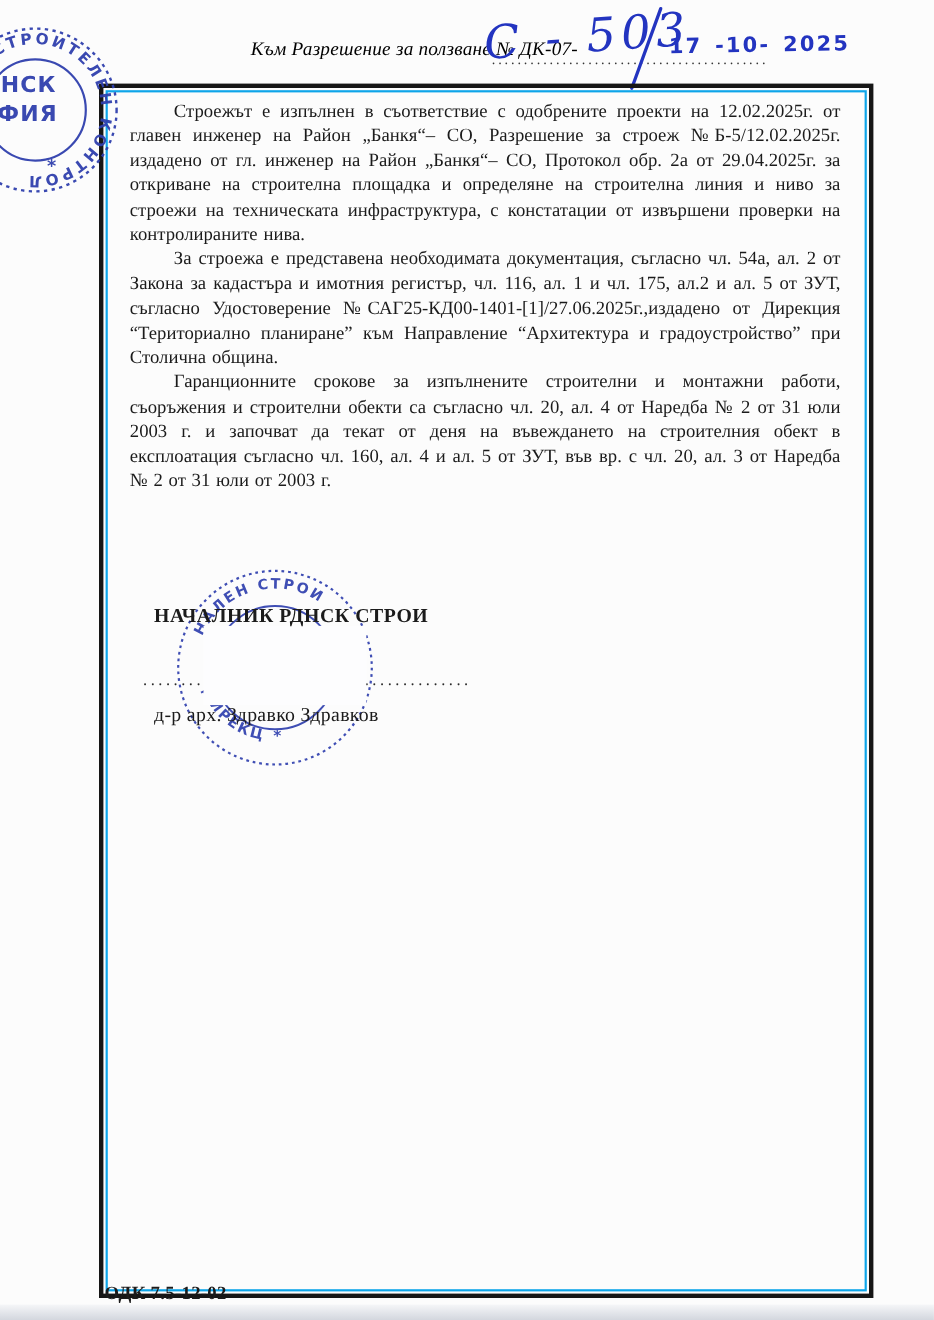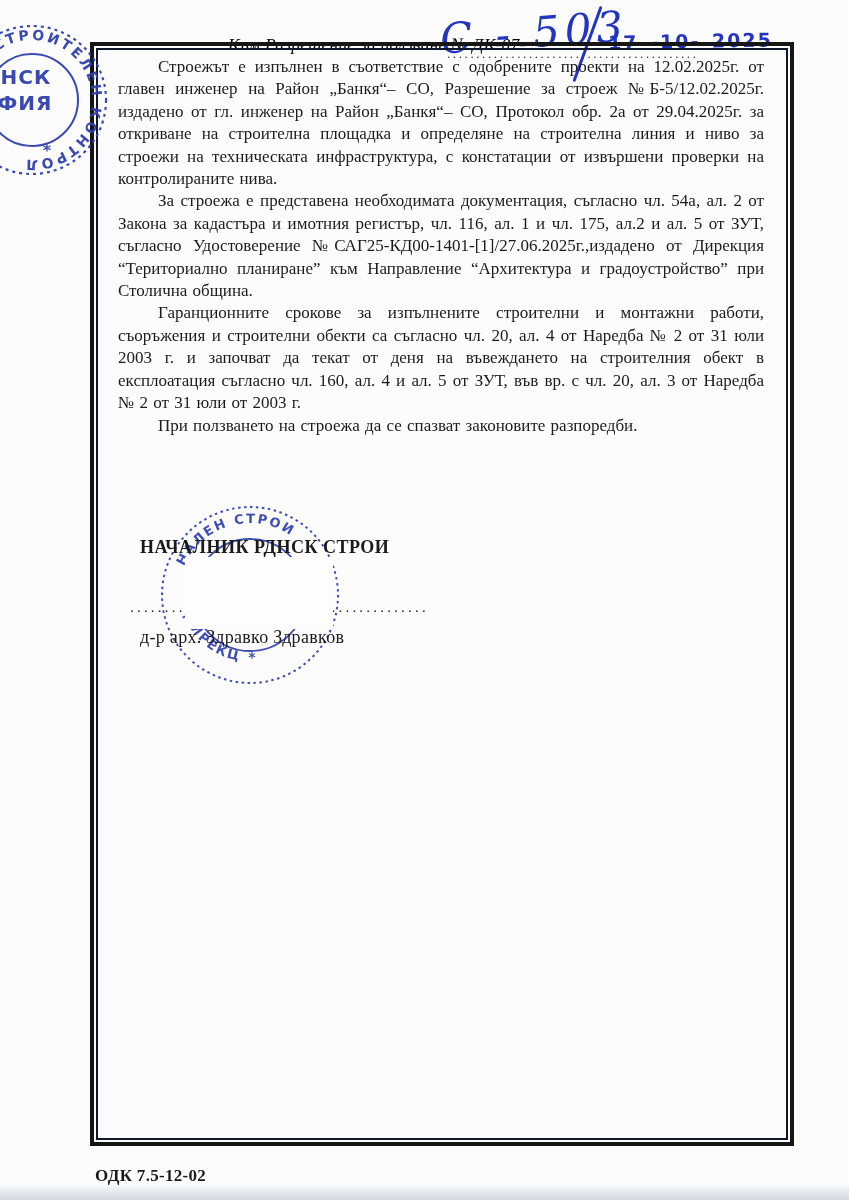--- a/index.html
+++ b/index.html
@@ -32,23 +32,23 @@
   }
   .date-stamp{
     position:absolute;left:608px;top:30px;
     font-family:"DejaVu Sans", sans-serif;font-weight:bold;
     font-size:19px;letter-spacing:2px;word-spacing:3px;color:#2334c0;
     transform:rotate(-1deg);white-space:nowrap;
   }
 
   
   .frame{
-    position:absolute;left:96px;top:48px;width:692px;height:1092px;
+    position:absolute;left:96px;top:82px;width:692px;height:1092px;
     box-sizing:border-box;
-    border:2px solid #0f172a;
+    border:2px solid #0ea5e9;
     outline:4px solid #161616;outline-offset:2px;
     padding:6px 22px 0 20px;
     background:transparent;
   }
   .frame p{
     margin:0;font-size:17px;line-height:22.4px;
     text-align:justify;text-indent:40px;word-spacing:1px;
   }
 
   
@@ -110,21 +110,20 @@
   <span class="hdr-label">Към Разрешение за ползване № ДК-07-</span>
   <span class="hdr-dots">...........................................</span>
   <span class="hand-number">С - 503</span>
   <span class="hand-slash"></span>
   <span class="date-stamp">17 -10- 2025</span>
 
   <div class="frame">
     <p>Строежът е изпълнен в съответствие с одобрените проекти на 12.02.2025г. от главен инженер на Район „Банкя“– СО, Разрешение за строеж №Б-5/12.02.2025г. издадено от гл. инженер на Район „Банкя“– СО, Протокол обр. 2а от 29.04.2025г. за откриване на строителна площадка и определяне на строителна линия и ниво за строежи на техническата инфраструктура, с констатации от извършени проверки на контролираните нива.</p>
     <p>За строежа е представена необходимата документация, съгласно чл. 54а, ал. 2 от Закона за кадастъра и имотния регистър, чл. 116, ал. 1 и чл. 175, ал.2 и ал. 5 от ЗУТ, съгласно Удостоверение №САГ25-КД00-1401-[1]/27.06.2025г.,издадено от Дирекция “Териториално планиране” към Направление “Архитектура и градоустройство” при Столична община.</p>
     <p>Гаранционните срокове за изпълнените строителни и монтажни работи, съоръжения и строителни обекти са съгласно чл. 20, ал. 4 от Наредба № 2 от 31 юли 2003 г. и започват да текат от деня на въвеждането на строителния обект в експлоатация съгласно чл. 160, ал. 4 и ал. 5 от ЗУТ, във вр. с чл. 20, ал. 3 от Наредба № 2 от 31 юли от 2003 г.</p>
-    <p>При ползването на строежа да се спазват законовите разпоредби.</p>
 
     <div class="sig-area">
 
       <svg class="sig-stamp" width="190" height="190" viewBox="0 0 190 190">
         <defs>
           <path id="sigTopArc" d="M 23 95 A 72 72 0 1 1 167 95" fill="none"></path>
           <path id="sigBottomArc" d="M 27 108 A 70 70 0 0 0 163 108" fill="none"></path>
         </defs>
         <circle cx="95" cy="95" r="88" fill="none" stroke="#3040ae" stroke-width="2" stroke-dasharray="2.5 3.5"></circle>
         <circle cx="95" cy="95" r="56" fill="none" stroke="#3040ae" stroke-width="1.8"></circle>

